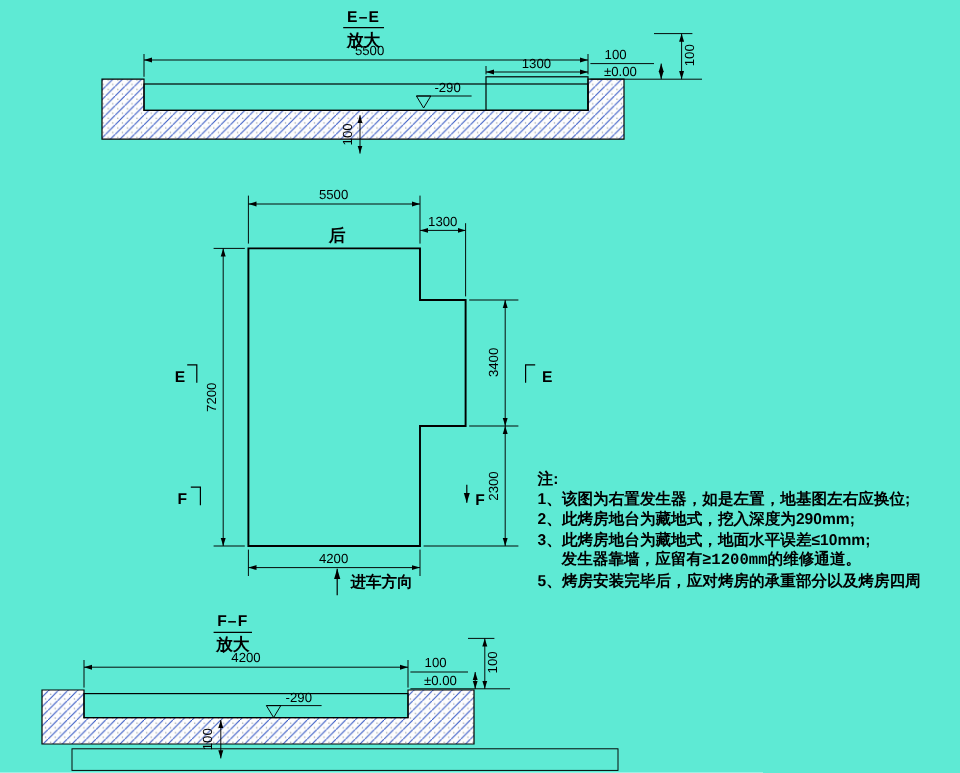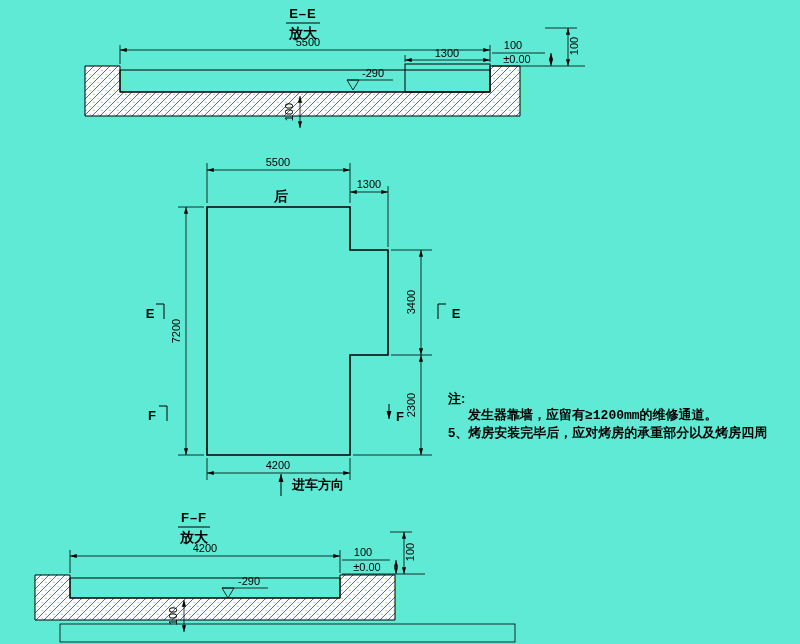--- a/index.html
+++ b/index.html
@@ -188,17 +188,20 @@
       <line class="thin" x1="184" y1="600" x2="184" y2="632" marker-start="url(#arw)" marker-end="url(#arw)"></line>
       <text class="t dim" x="177" y="616" text-anchor="middle" transform="rotate(-90 177 616)">100</text>
     </g>
 
     <rect x="60" y="624" width="455" height="18" fill="url(#soilPat)" class="thin"></rect>
   </g>
 </svg>
 
 <div class="notes">
   <div>注:</div>
+  <div>1、该图为右置发生器，如是左置，地基图左右应换位;</div>
+  <div>2、此烤房地台为藏地式，挖入深度为290mm;</div>
+  <div>3、此烤房地台为藏地式，地面水平误差≤10mm;</div>
   <div class="indent">发生器靠墙，应留有≥1200mm的维修通道。</div>
   <div>5、烤房安装完毕后，应对烤房的承重部分以及烤房四周</div>
 </div>
 
 </div>
 
 </body></html>

